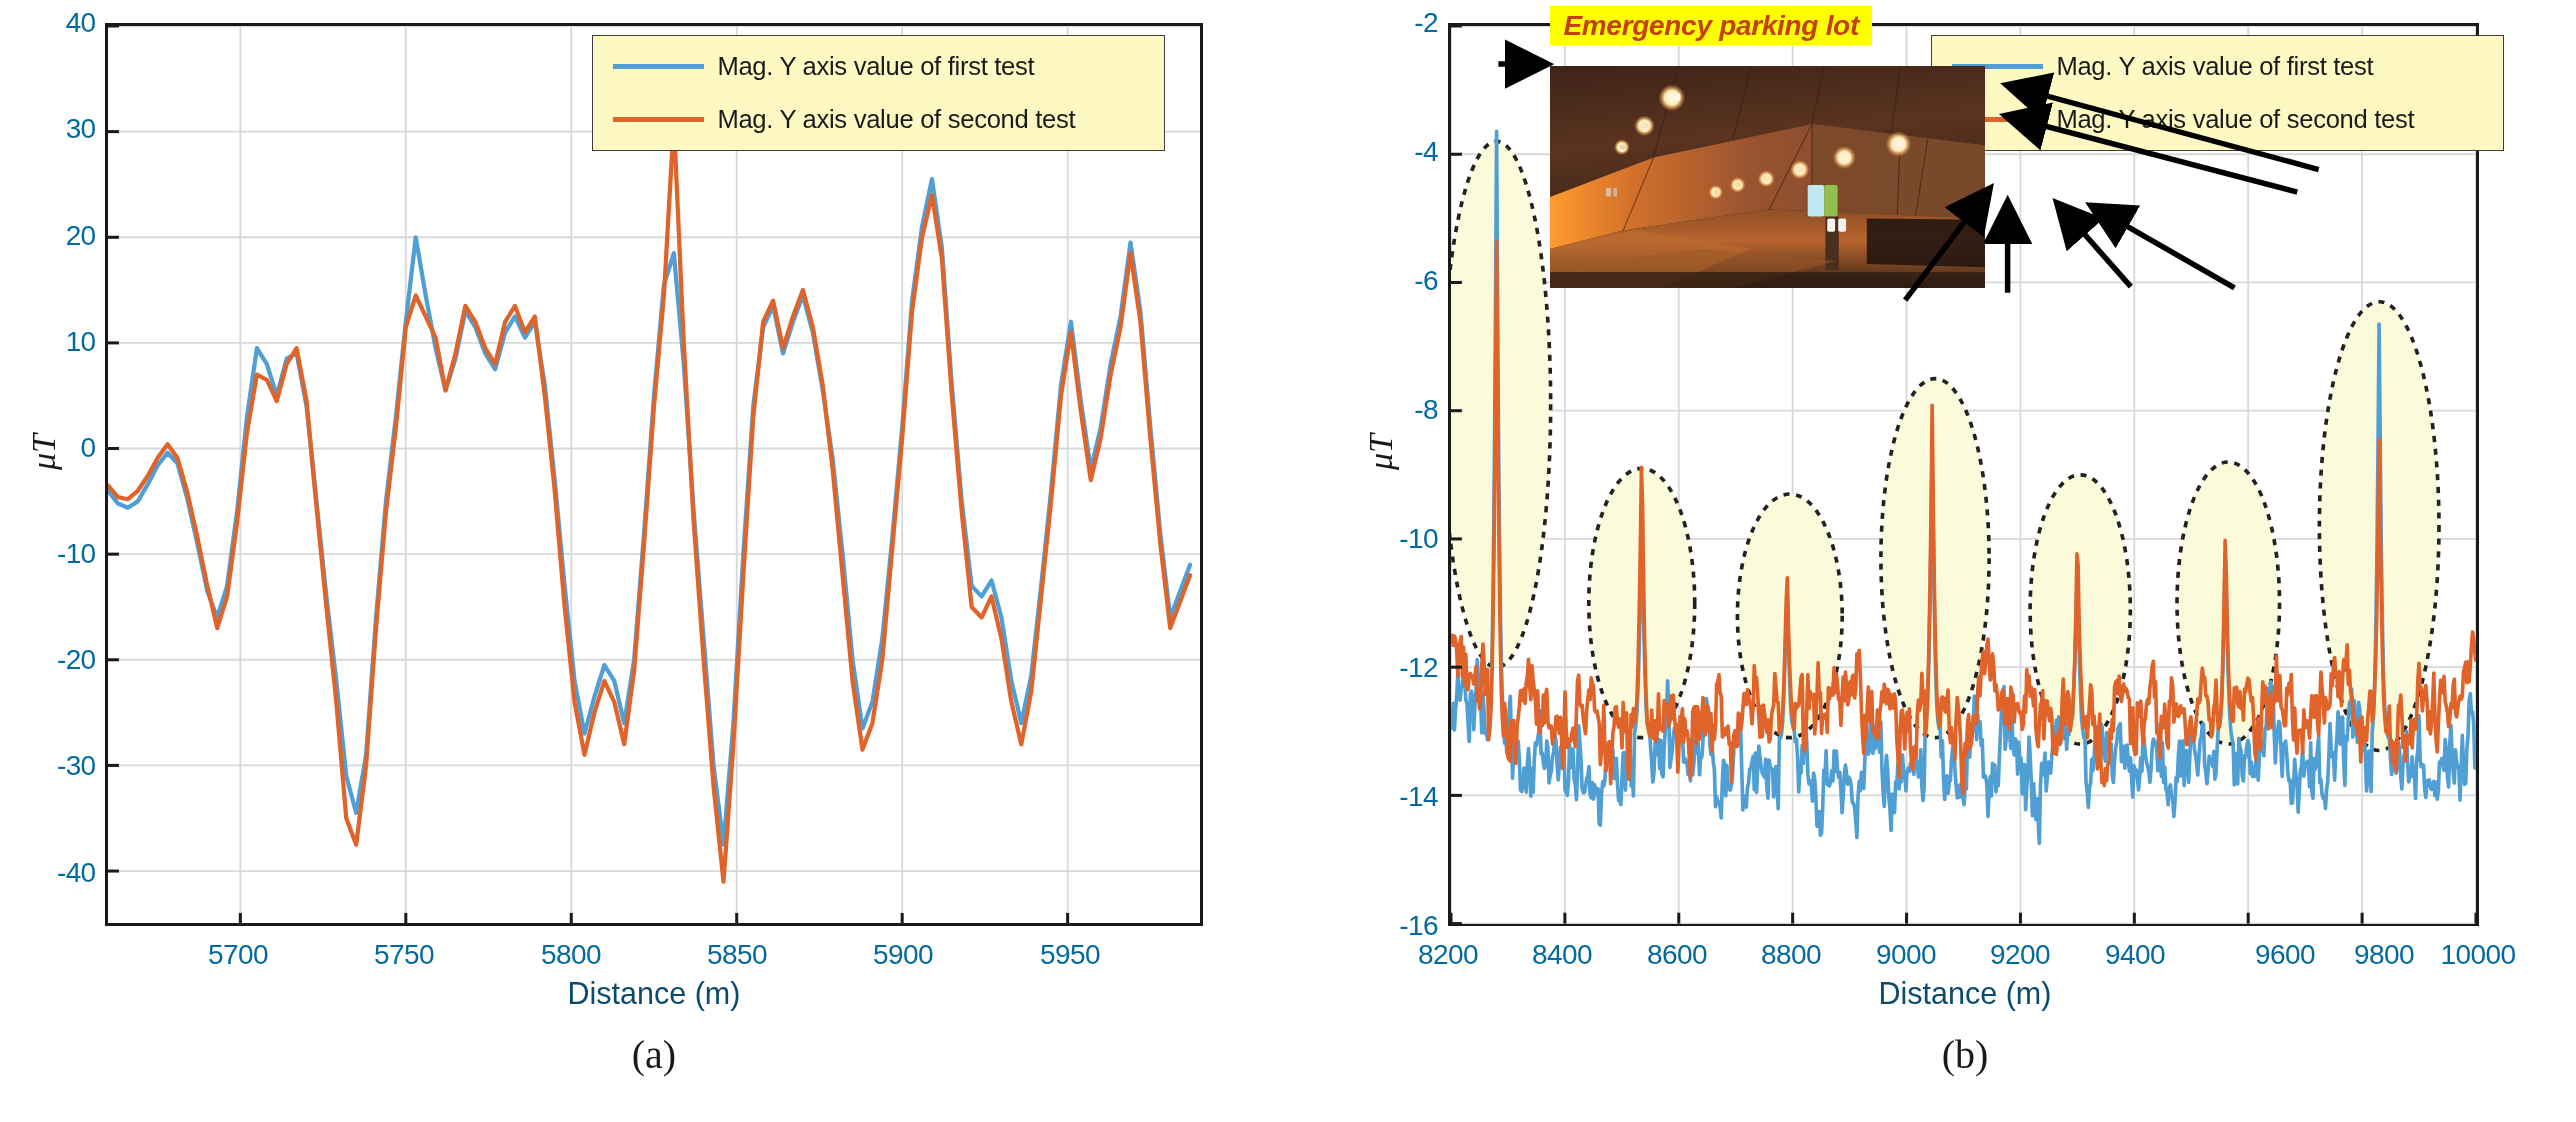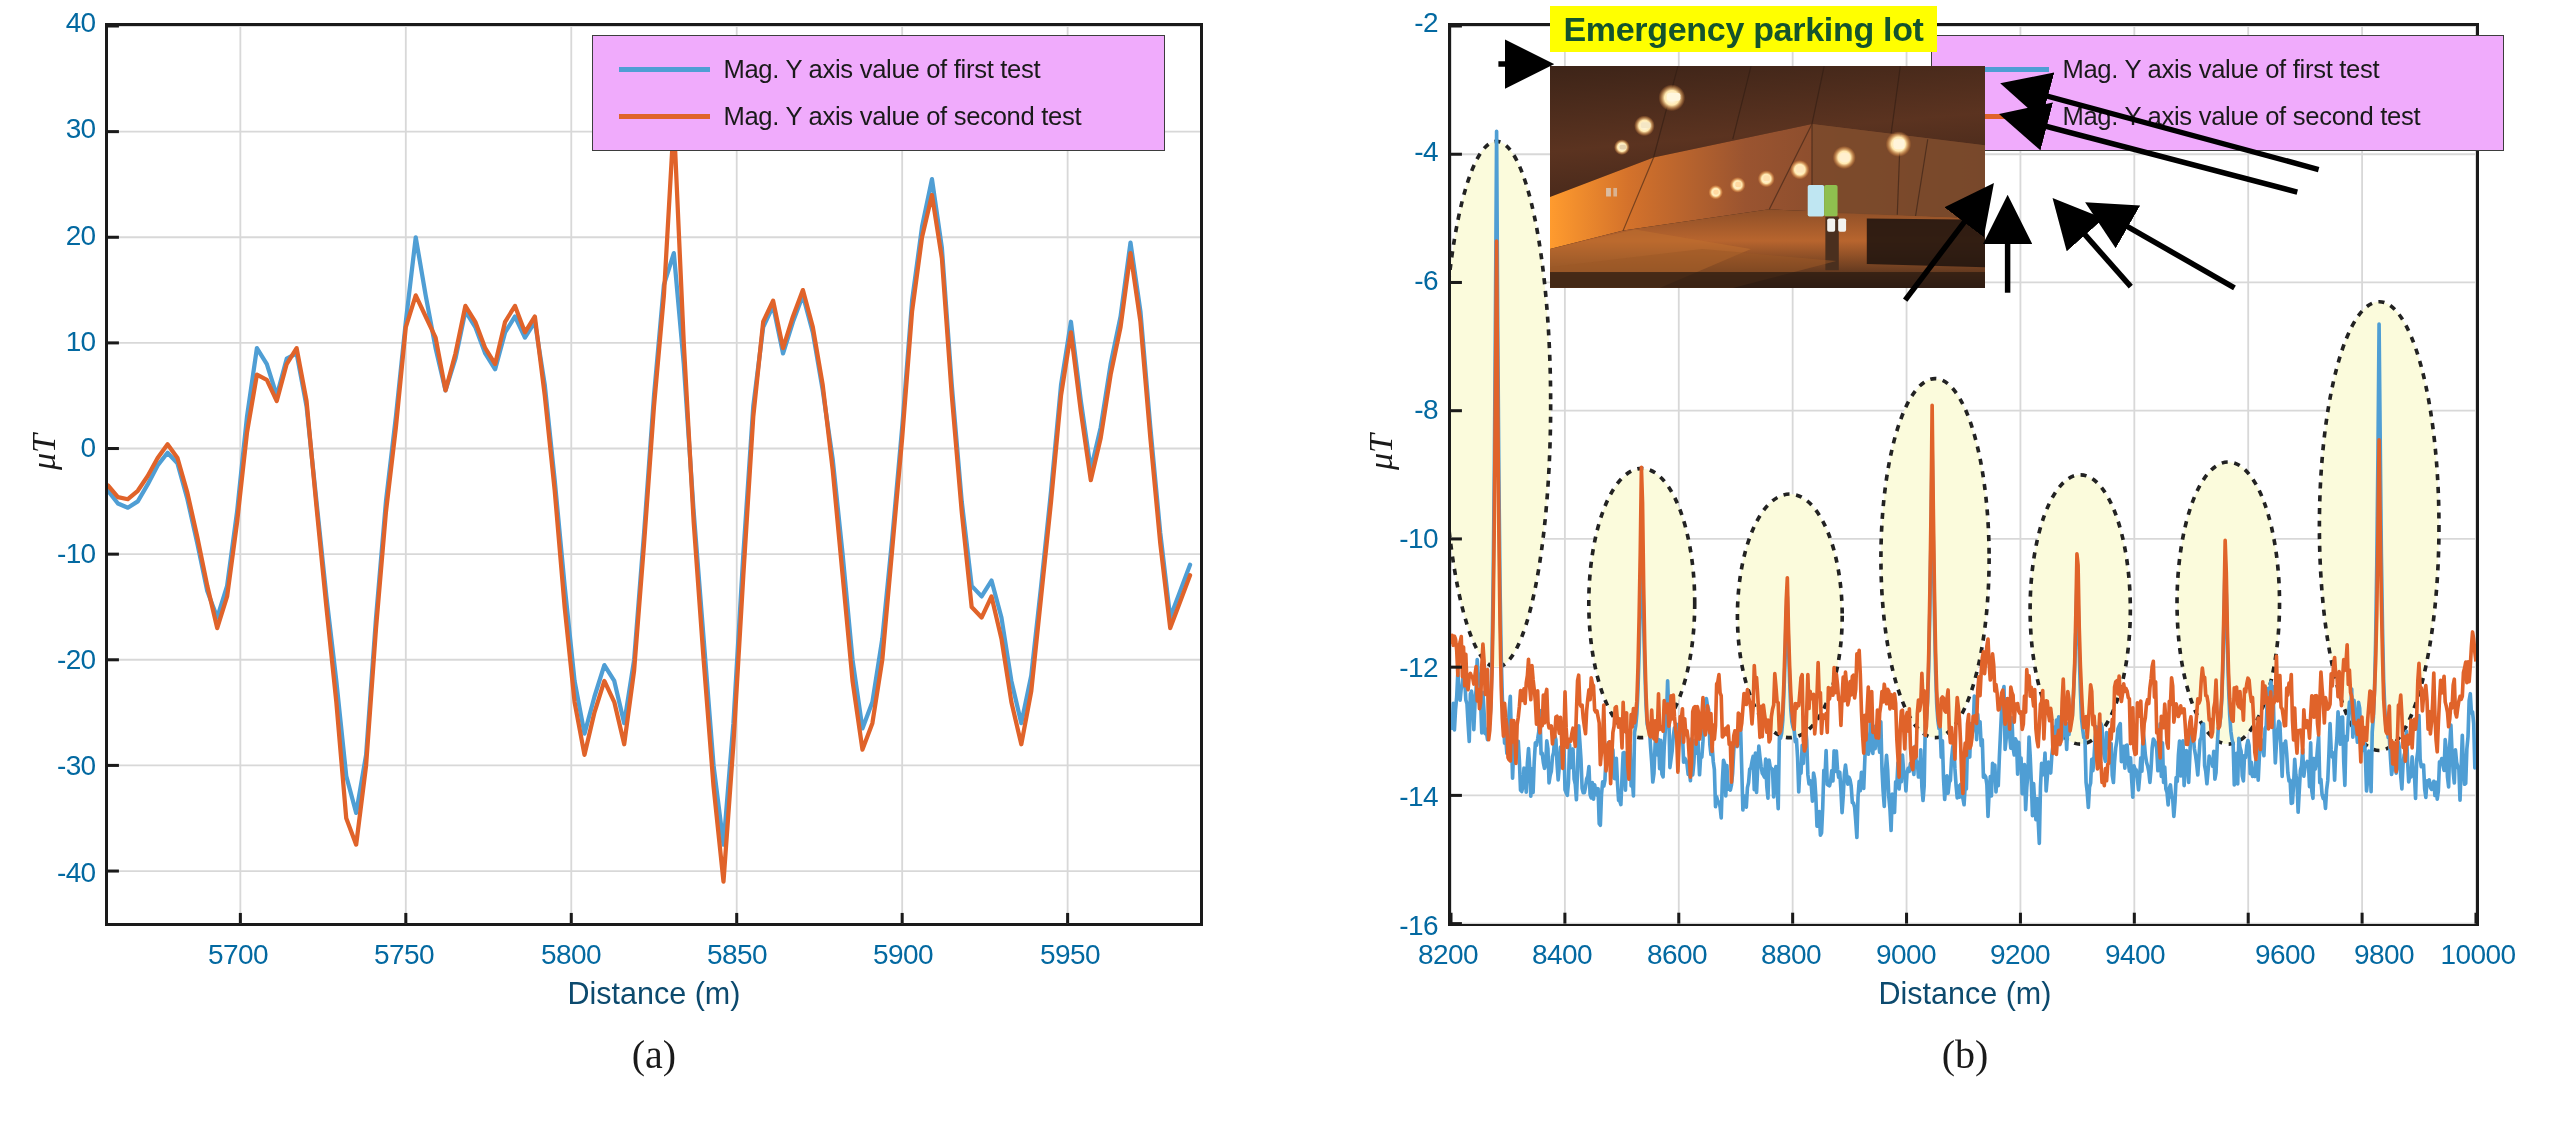--- a/index.html
+++ b/index.html
@@ -24,31 +24,31 @@
      position:absolute;font-size:34px;color:#1a1a1a;white-space:nowrap;
      transform-origin:center center;transform:rotate(-90deg);
      font-family:"Liberation Serif",serif;font-style:italic;
   }
   .subcaption{
      position:absolute;font-size:40px;color:#1a1a1a;
      font-family:"Liberation Serif",serif;white-space:nowrap;
      transform:translateX(-50%);
   }
   .legend{
-     position:absolute;background:#f0abfc;border:1.8px solid #3d3d3d;box-sizing:border-box;
-     padding:10px;
+     position:absolute;background:#fef9c3;border:1.8px solid #3d3d3d;box-sizing:border-box;
+     padding:4px;
   }
   .legend-row{display:flex;align-items:center;height:50%;padding-left:16px;}
   .legend-swatch{width:91px;height:4.3px;flex:0 0 auto;margin-right:13.4px;}
   .legend-text{font-size:25.6px;color:#1a1a1a;white-space:nowrap;letter-spacing:-0.3px;
      font-family:"Liberation Sans",sans-serif;}
   .callout{
-     position:absolute;background:#ffff00;color:#14532d;font-weight:bold;
-     font-size:34px;padding:3.7px 13.4px;white-space:nowrap;letter-spacing:-0.3px;
-     font-family:"Liberation Sans",sans-serif;z-index:40;
+     position:absolute;background:#ffff00;color:#c2410c;font-weight:bold;
+     font-size:28px;padding:3.7px 13.4px;white-space:nowrap;letter-spacing:-0.3px;
+     font-family:"Liberation Sans",sans-serif;z-index:40;font-style:italic;
   }
   .photo{position:absolute;z-index:30;overflow:hidden;background:#2a1a12;}
   .photo svg{display:block;}
   .arrows{position:absolute;inset:0;z-index:35;pointer-events:none;}
 </style>
 </head>
 <body>
 
 <div class="figure">
 

